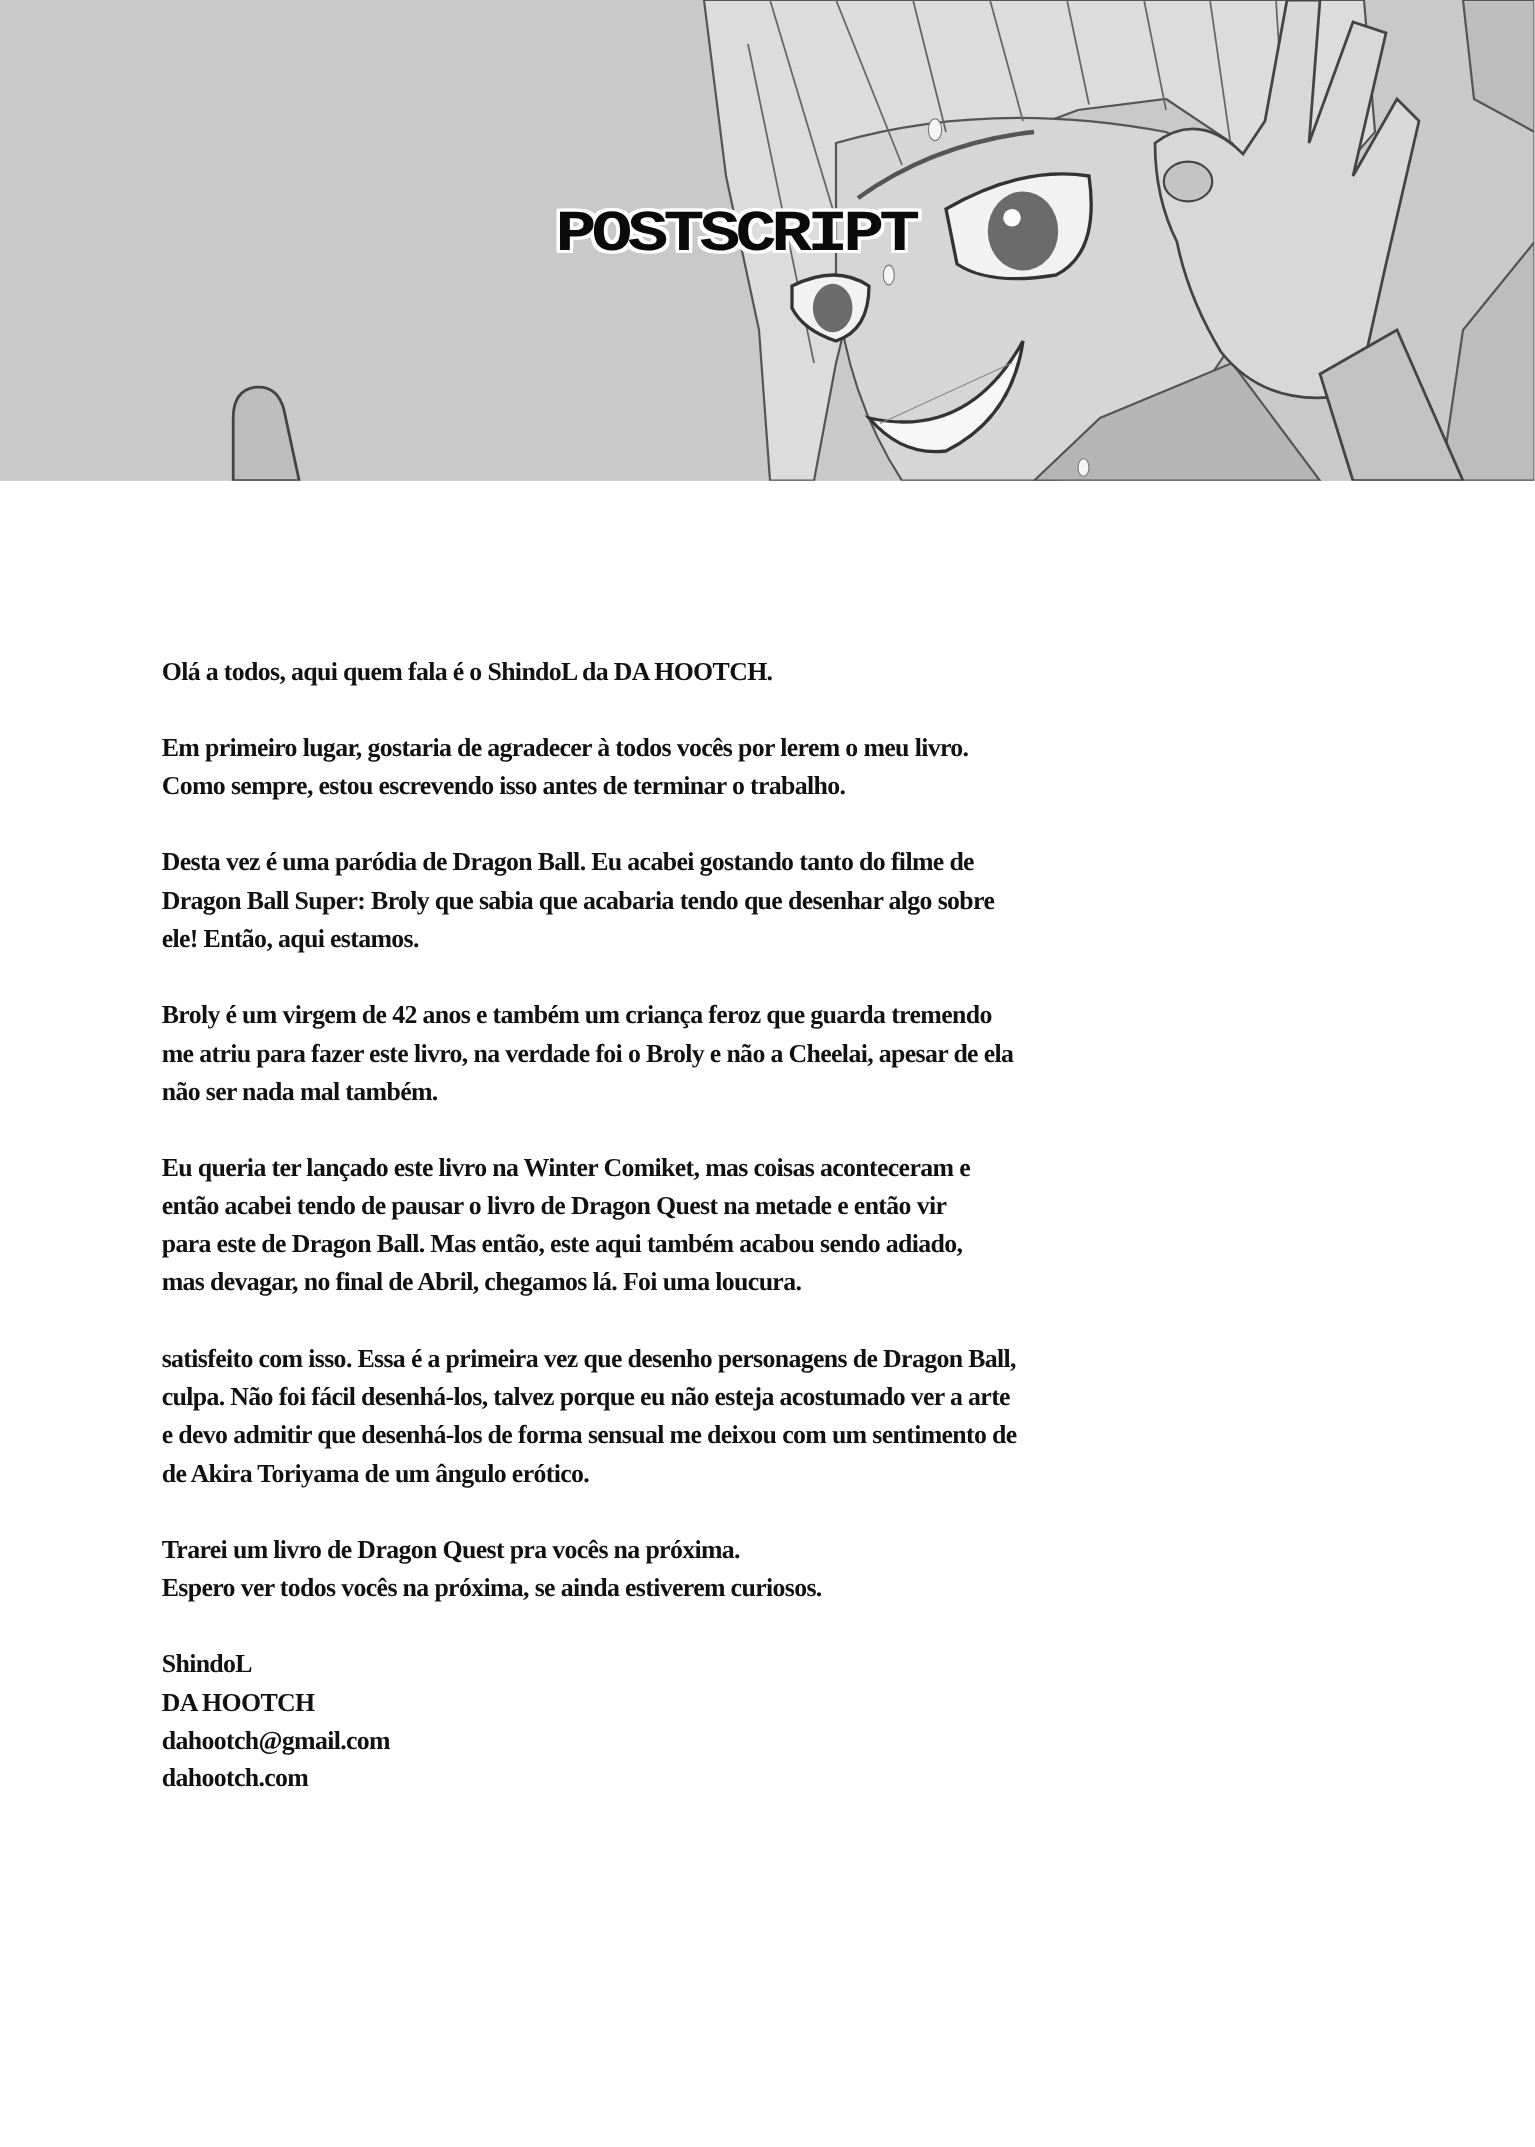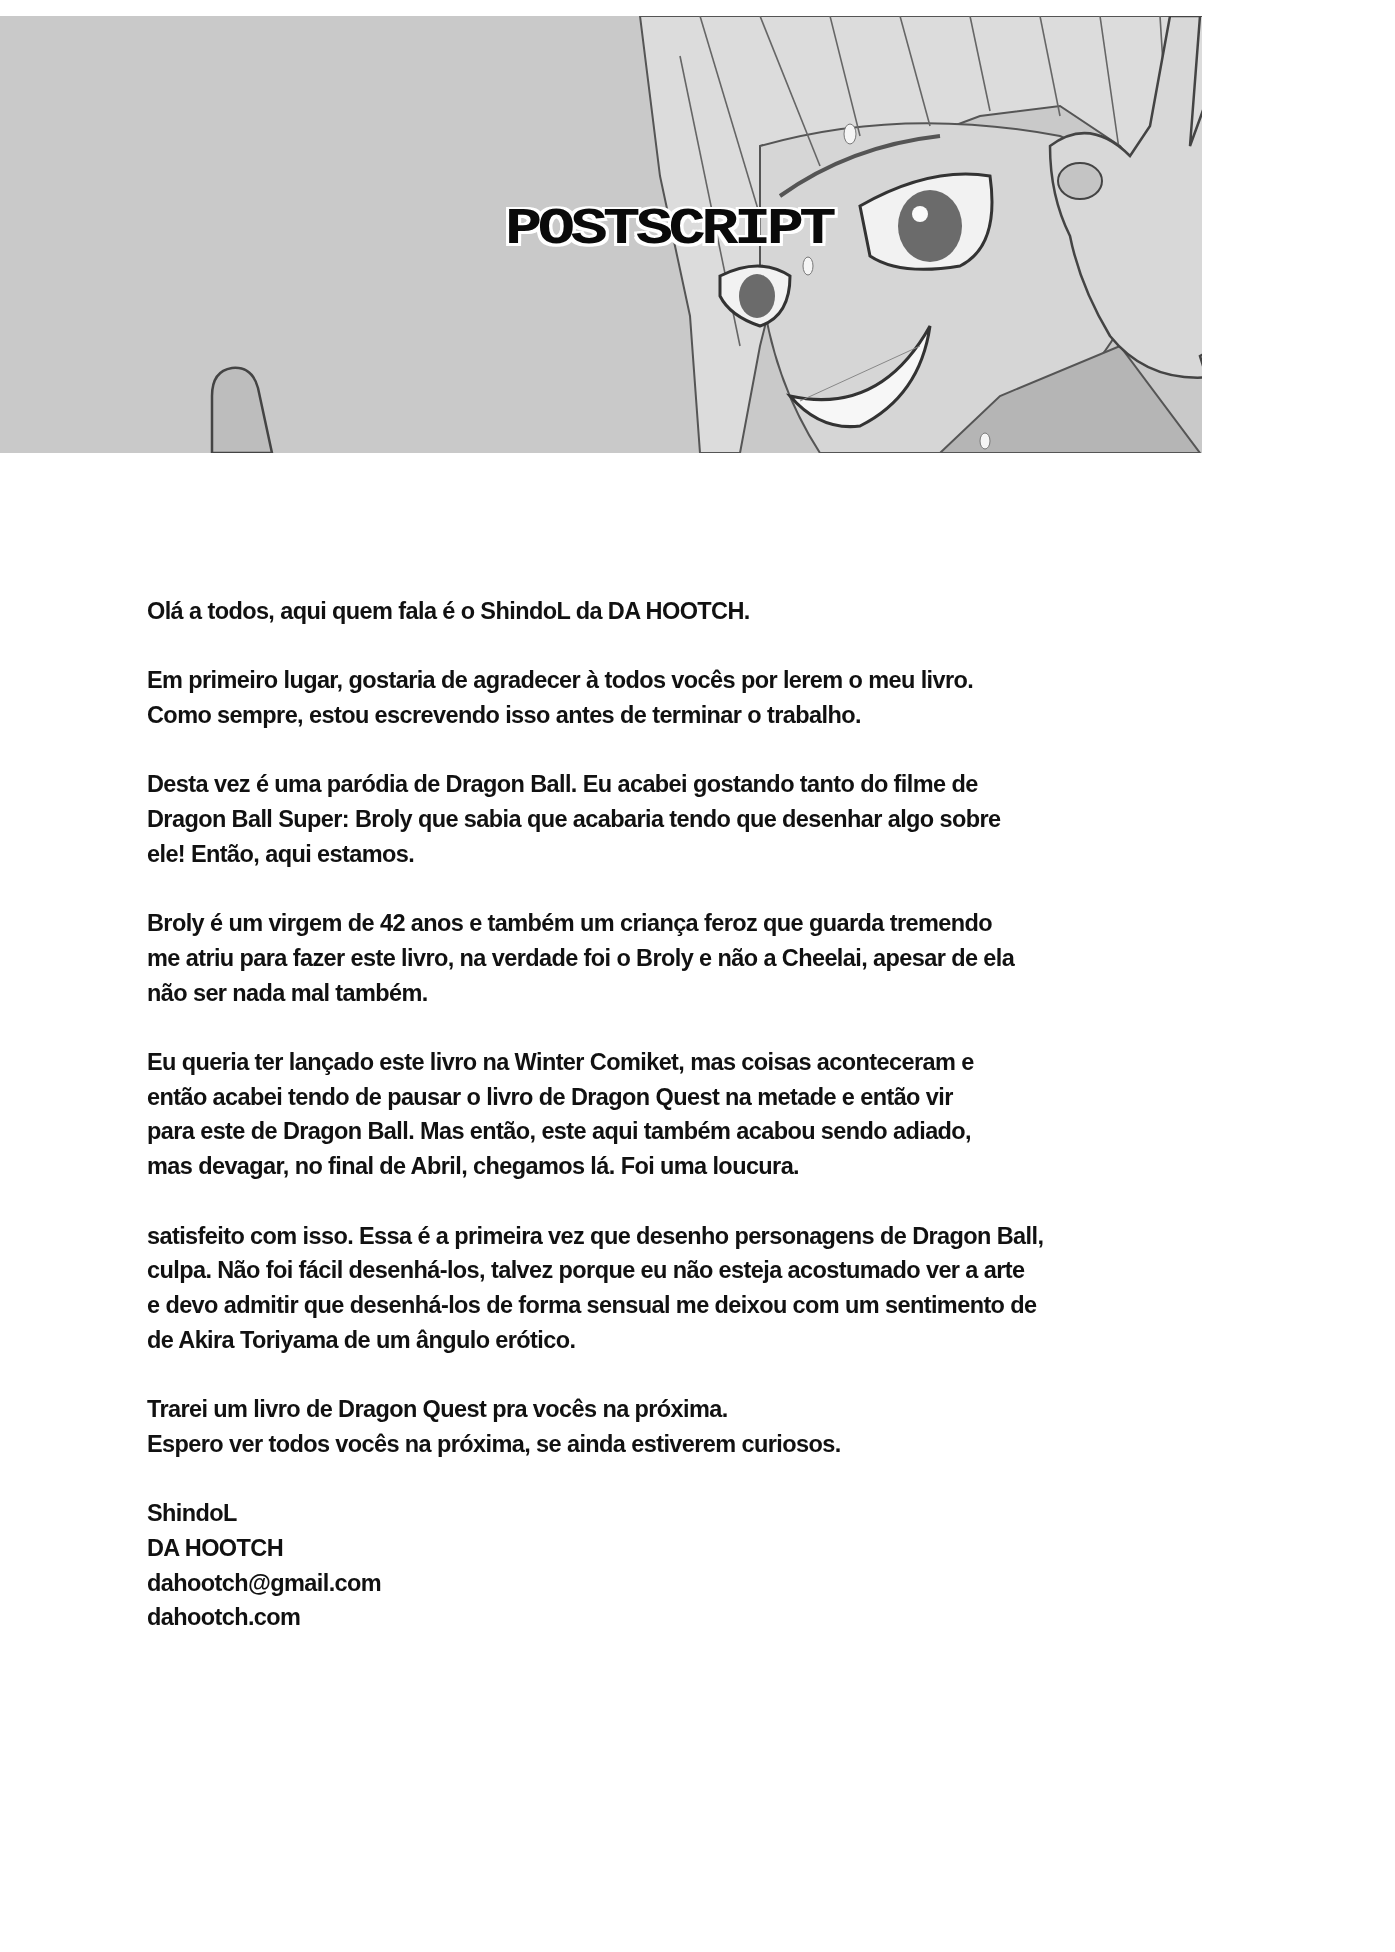--- a/index.html
+++ b/index.html
@@ -1,34 +1,34 @@
 <!DOCTYPE html>
 <html><head>
   <meta charset="utf-8">
   <style>
     html, body { margin: 0; padding: 0; background: #ffffff; }
     body { width: 1395px; height: 1952px; position: relative; overflow: hidden; }
     .banner {
-      position: absolute; left: 0; top: 16px; width: 1202px; height: 437px;
+      position: absolute; left: 0; top: 0; width: 1395px; height: 437px;
       background: #c9c9c9; overflow: hidden;
     }
     .banner svg { position: absolute; left: 0; top: 0; }
     .title {
       position: absolute; left: 505px; top: 184px; width: 370px;
       font-family: "Liberation Mono", "DejaVu Sans Mono", monospace;
       font-weight: 700; font-size: 62px; line-height: 70px;
       letter-spacing: -4.5px; color: #0a0a0a;
       text-shadow: -3px 0 #fff, 3px 0 #fff, 0 -3px #fff, 0 3px #fff,
                    -3px -3px #fff, 3px 3px #fff, -3px 3px #fff, 3px -3px #fff;
       transform: scaleY(0.85); transform-origin: top left;
       white-space: nowrap;
     }
     .letter {
       position: absolute; left: 147px; top: 594px; width: 1200px;
-      font-family: Liberation Sans, sans-serif;
+      font-family: Liberation Serif, serif;
       font-weight: 700; font-size: 23.5px; line-height: 34.7px;
       color: #111111; letter-spacing: -0.6px;
     }
     .para { margin: 0 0 34.7px 0; }
     .line { display: block; white-space: nowrap; }
   </style>
 </head>
 <body>
 
 <div class="banner">

